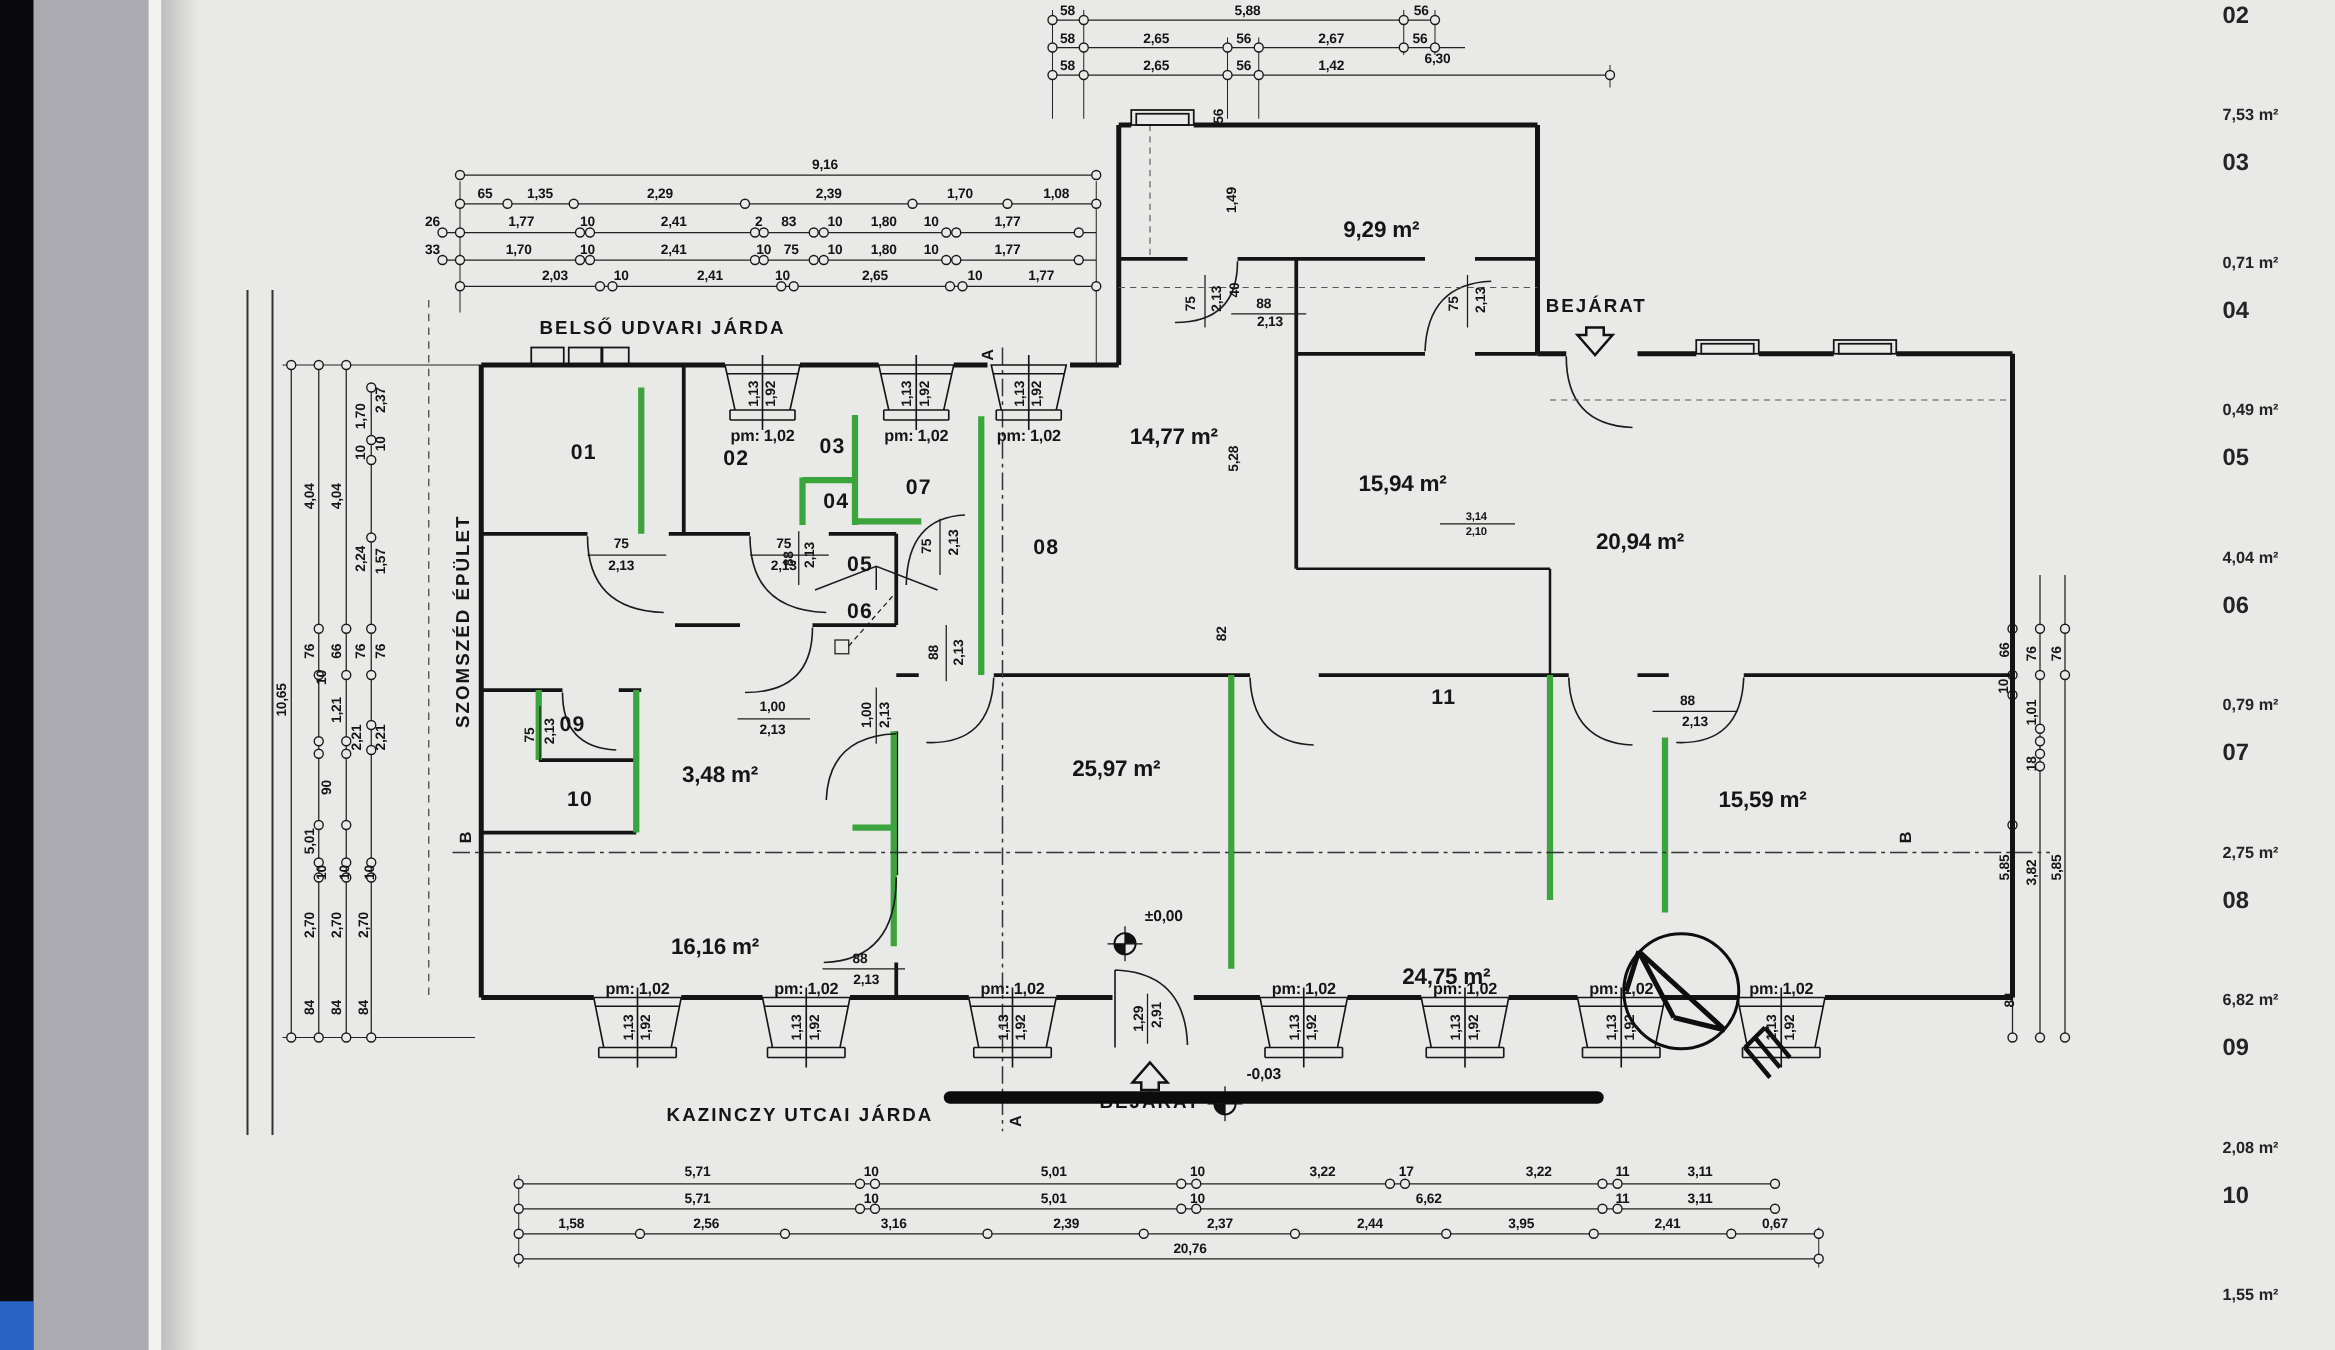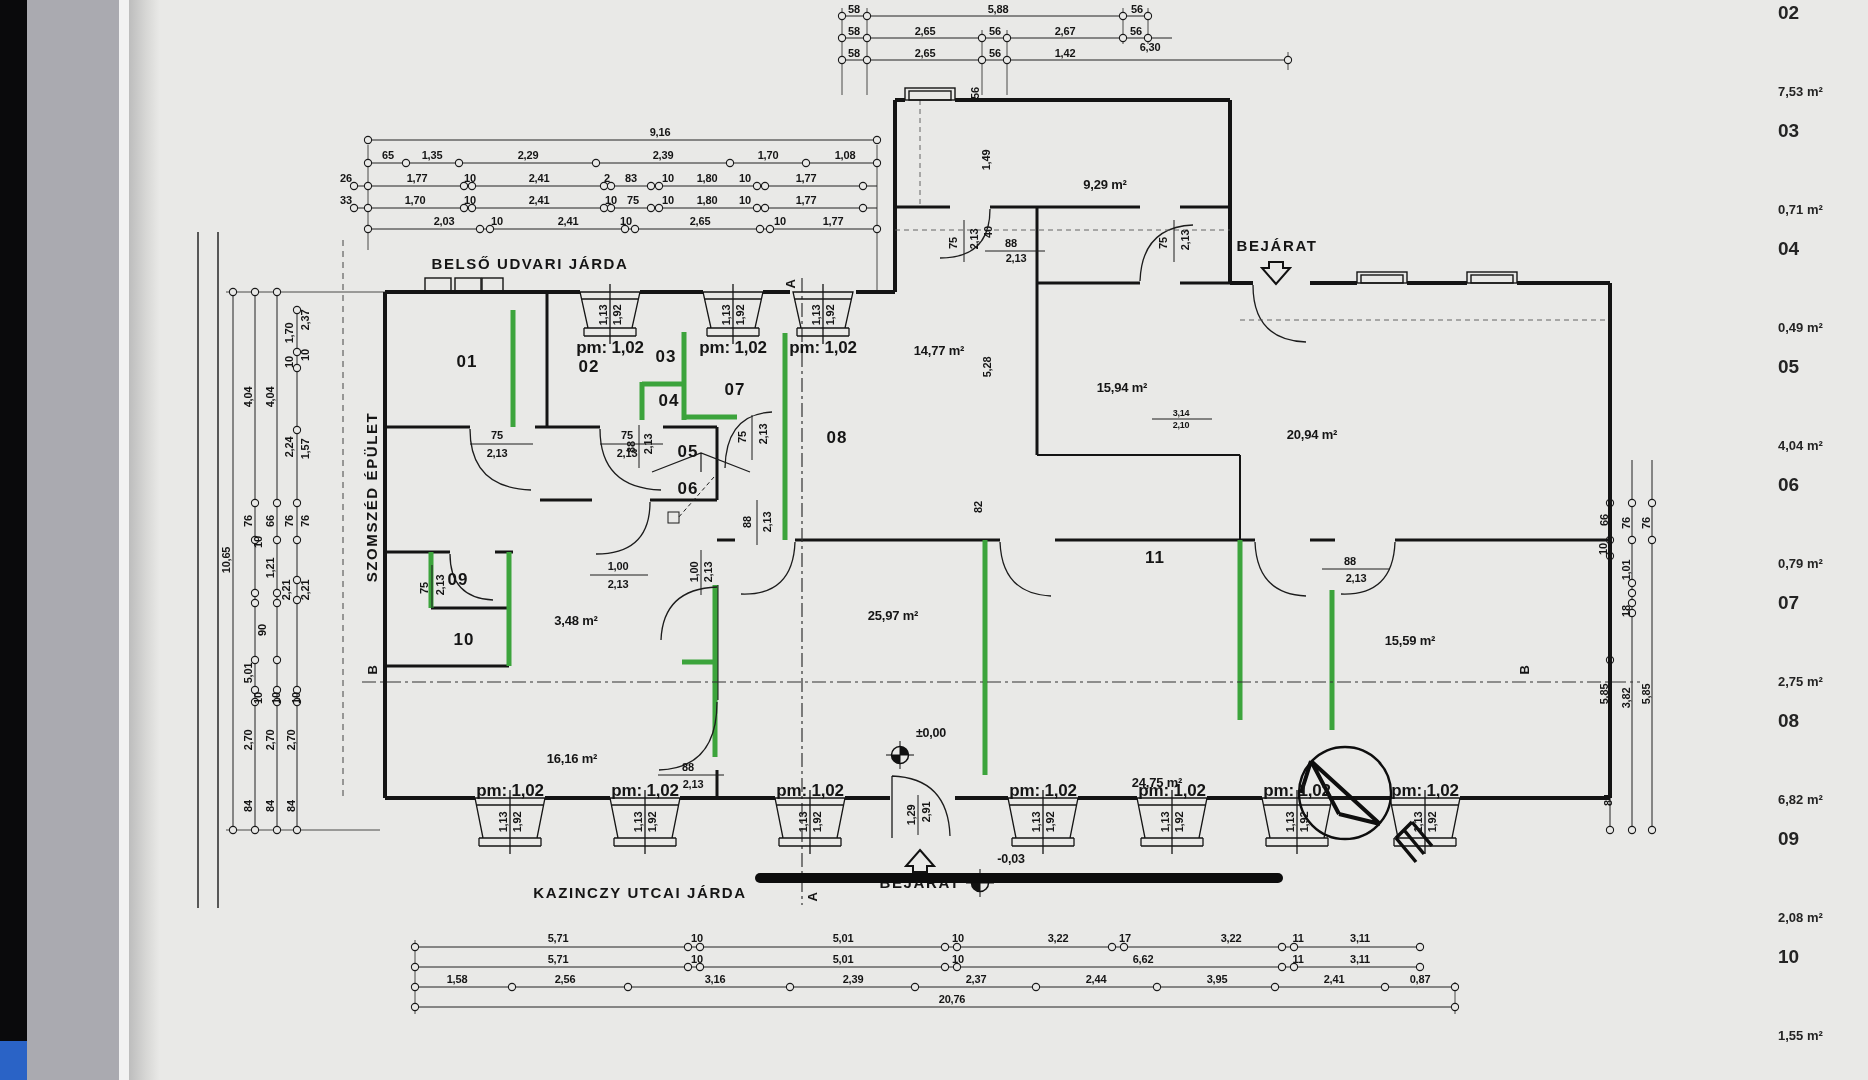--- a/index.html
+++ b/index.html
@@ -5,26 +5,26 @@
   html,body{margin:0;padding:0}
   body{width:1868px;height:1080px;position:relative;overflow:hidden;
        background:#e9e9e7;font-family:"Liberation Sans",sans-serif}
   #paper{position:absolute;left:160px;top:0;width:1708px;height:1080px;background:#e9e9e7}
   #plansvg{position:absolute;left:0;top:0}
   #labels{position:absolute;left:0;top:0;width:1868px;height:1080px;pointer-events:none}
   .lb{position:absolute;transform:translate(-50%,-50%);font:700 11px "Liberation Sans",sans-serif;
       color:#151515;white-space:nowrap;letter-spacing:-.2px}
   .lb.r{transform:translate(-50%,-50%) rotate(-90deg)}
   .lb.room{font-size:17px;letter-spacing:1px}
-  .lb.area{font-size:13px}
+  .lb.area{font-size:18px}
   .lb.title{font-size:15px;letter-spacing:1.6px}
   .lb.lvl{font-size:12.5px}
   .lb.sec{font-size:13px}
   .lb.sm{font-size:9px}
-  .lb.pm{font-size:17px}
+  .lb.pm{font-size:13px}
   
   .chrome-dark{position:absolute;left:0;top:0;width:27px;height:1080px;background:#0a0a0c}
   .chrome-blue{position:absolute;left:0;top:1041px;width:27px;height:39px;background:#2a63c6}
   .chrome-gray{position:absolute;left:27px;top:0;width:92px;height:1080px;background:#aaaab0}
   .chrome-white{position:absolute;left:119px;top:0;width:10px;height:1080px;background:#f2f2f2}
   .chrome-shadow{position:absolute;left:129px;top:0;width:31px;height:1080px;
       background:linear-gradient(90deg,#bdbdbd 0%,#d7d7d5 55%,#e9e9e7 100%)}
   
   #schedule{position:absolute;left:1770px;top:0;width:98px;height:1080px}
   .sched-num{position:absolute;left:8px;font:700 19px "Liberation Sans",sans-serif;color:#242424}
@@ -444,21 +444,21 @@
     <span class="lb" style="left: 1298px; top: 959px;">11</span>
     <span class="lb" style="left: 1360px; top: 959px;">3,11</span>
     <span class="lb" style="left: 457px; top: 979px;">1,58</span>
     <span class="lb" style="left: 565px; top: 979px;">2,56</span>
     <span class="lb" style="left: 715px; top: 979px;">3,16</span>
     <span class="lb" style="left: 853px; top: 979px;">2,39</span>
     <span class="lb" style="left: 976px; top: 979px;">2,37</span>
     <span class="lb" style="left: 1096px; top: 979px;">2,44</span>
     <span class="lb" style="left: 1217px; top: 979px;">3,95</span>
     <span class="lb" style="left: 1334px; top: 979px;">2,41</span>
-    <span class="lb" style="left: 1420px; top: 979px;">0,87</span>
+    <span class="lb" style="left: 1420px; top: 979px;">0,67</span>
     <span class="lb" style="left: 952px; top: 999px;">20,76</span>
     <span class="lb title" style="left: 510px; top: 263px; margin-left: 20px;">BELSŐ UDVARI JÁRDA</span>
     <span class="lb r title" style="left: 371px; top: 497px;">SZOMSZÉD ÉPÜLET</span>
     <span class="lb title" style="left: 640px; top: 892px;">KAZINCZY UTCAI JÁRDA</span>
     <span class="lb title" style="left: 1277px; top: 245px;">BEJÁRAT</span>
     <span class="lb title" style="left: 920px; top: 882px;">BEJÁRAT</span>
     <span class="lb room" style="left: 467px; top: 362px;">01</span>
     <span class="lb room" style="left: 589px; top: 367px;">02</span>
     <span class="lb room" style="left: 666px; top: 357px;">03</span>
     <span class="lb room" style="left: 669px; top: 401px;">04</span>

